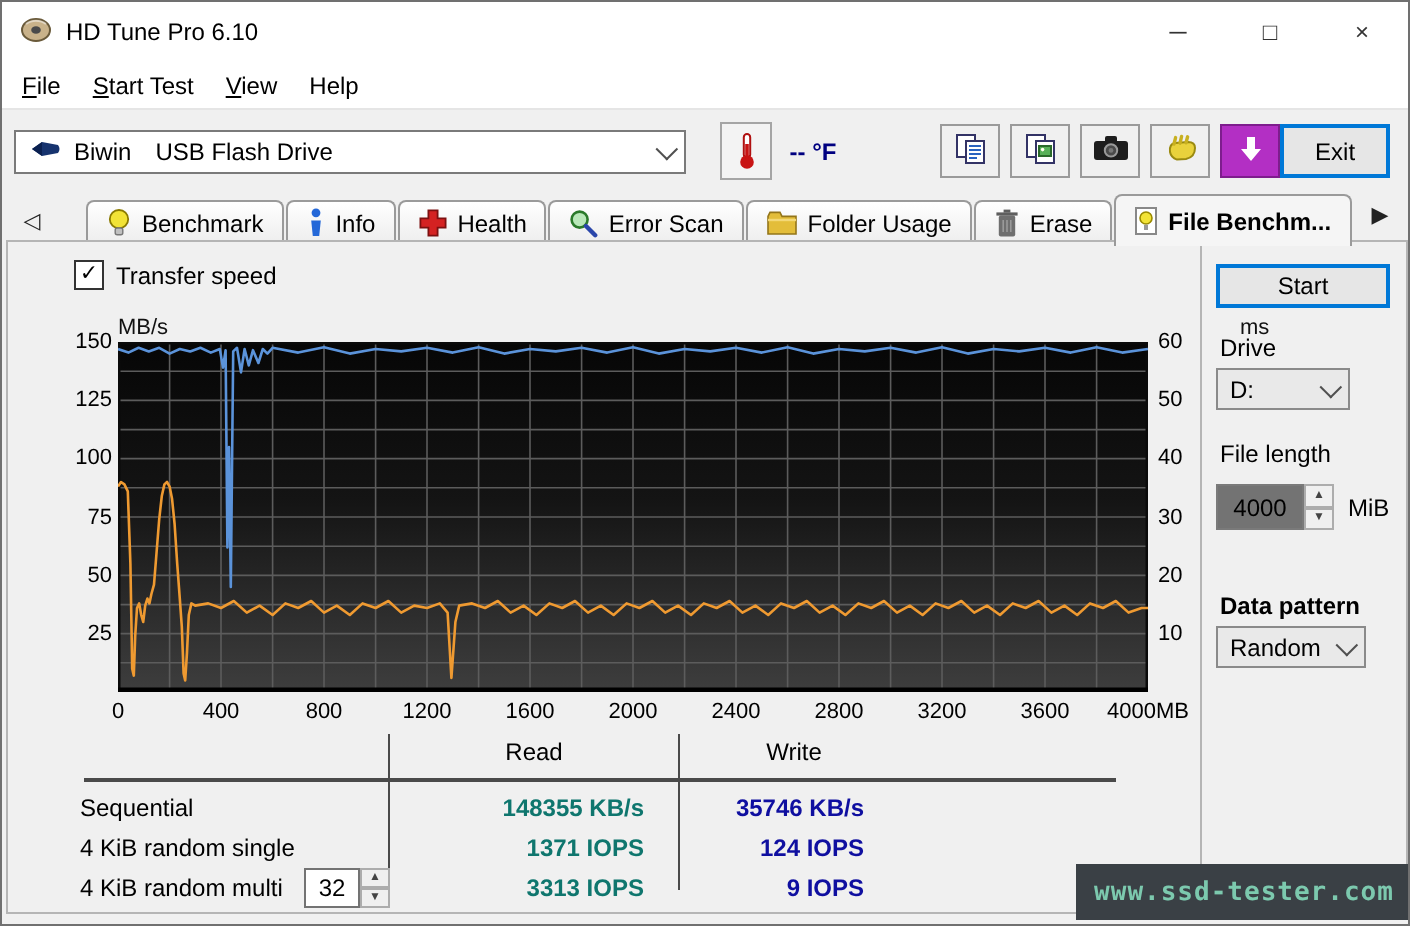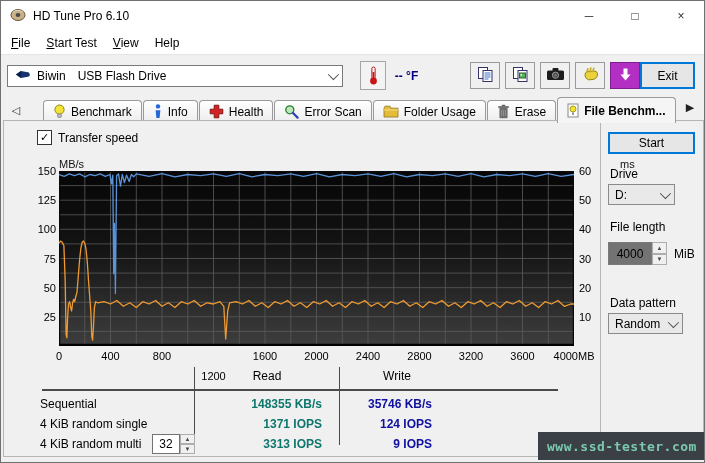--- a/index.html
+++ b/index.html
@@ -305,21 +305,21 @@
           <div style="top: 23.1667px;">50</div>
           <div style="top: 52.3333px;">40</div>
           <div style="top: 81.5px;">30</div>
           <div style="top: 110.667px;">20</div>
           <div style="top: 139.833px;">10</div>
         </div>
       <div class="xlabels" id="xlabels">
           <span style="left: 0px;">0</span>
           <span style="left: 51.5px;">400</span>
           <span style="left: 103px;">800</span>
-          <span style="left: 154.5px; margin-top: 20px;">1200</span>
+          <span style="left: 154.5px;">1200</span>
           <span style="left: 206px;">1600</span>
           <span style="left: 257.5px;">2000</span>
           <span style="left: 309px;">2400</span>
           <span style="left: 360.5px;">2800</span>
           <span style="left: 412px;">3200</span>
           <span style="left: 463.5px;">3600</span>
           <span style="left: 515px;">4000MB</span>
         </div>
 
       <div class="results">
@@ -367,21 +367,21 @@
       </div>
       <div class="side-label" style="top:99px;">File length</div>
       <div class="filelen-row">
         <div class="filelen-input">4000</div>
         <div class="spin-btns">
           <div>▲</div>
           <div>▼</div>
         </div>
         <div class="filelen-unit">MiB</div>
       </div>
-      <div class="side-label" style="top:175px;">Data pattern</div>
+      <div class="side-label" style="top:175px;font-weight:bold;">Data pattern</div>
       <div class="side-combo" style="top:192px;width:75px;">
         <span>Random</span>
         <span class="chev" style="margin-left:auto;"></span>
       </div>
     </div>
   </div>
 
   <div class="watermark">www.ssd-tester.com</div>
 </div>
 

